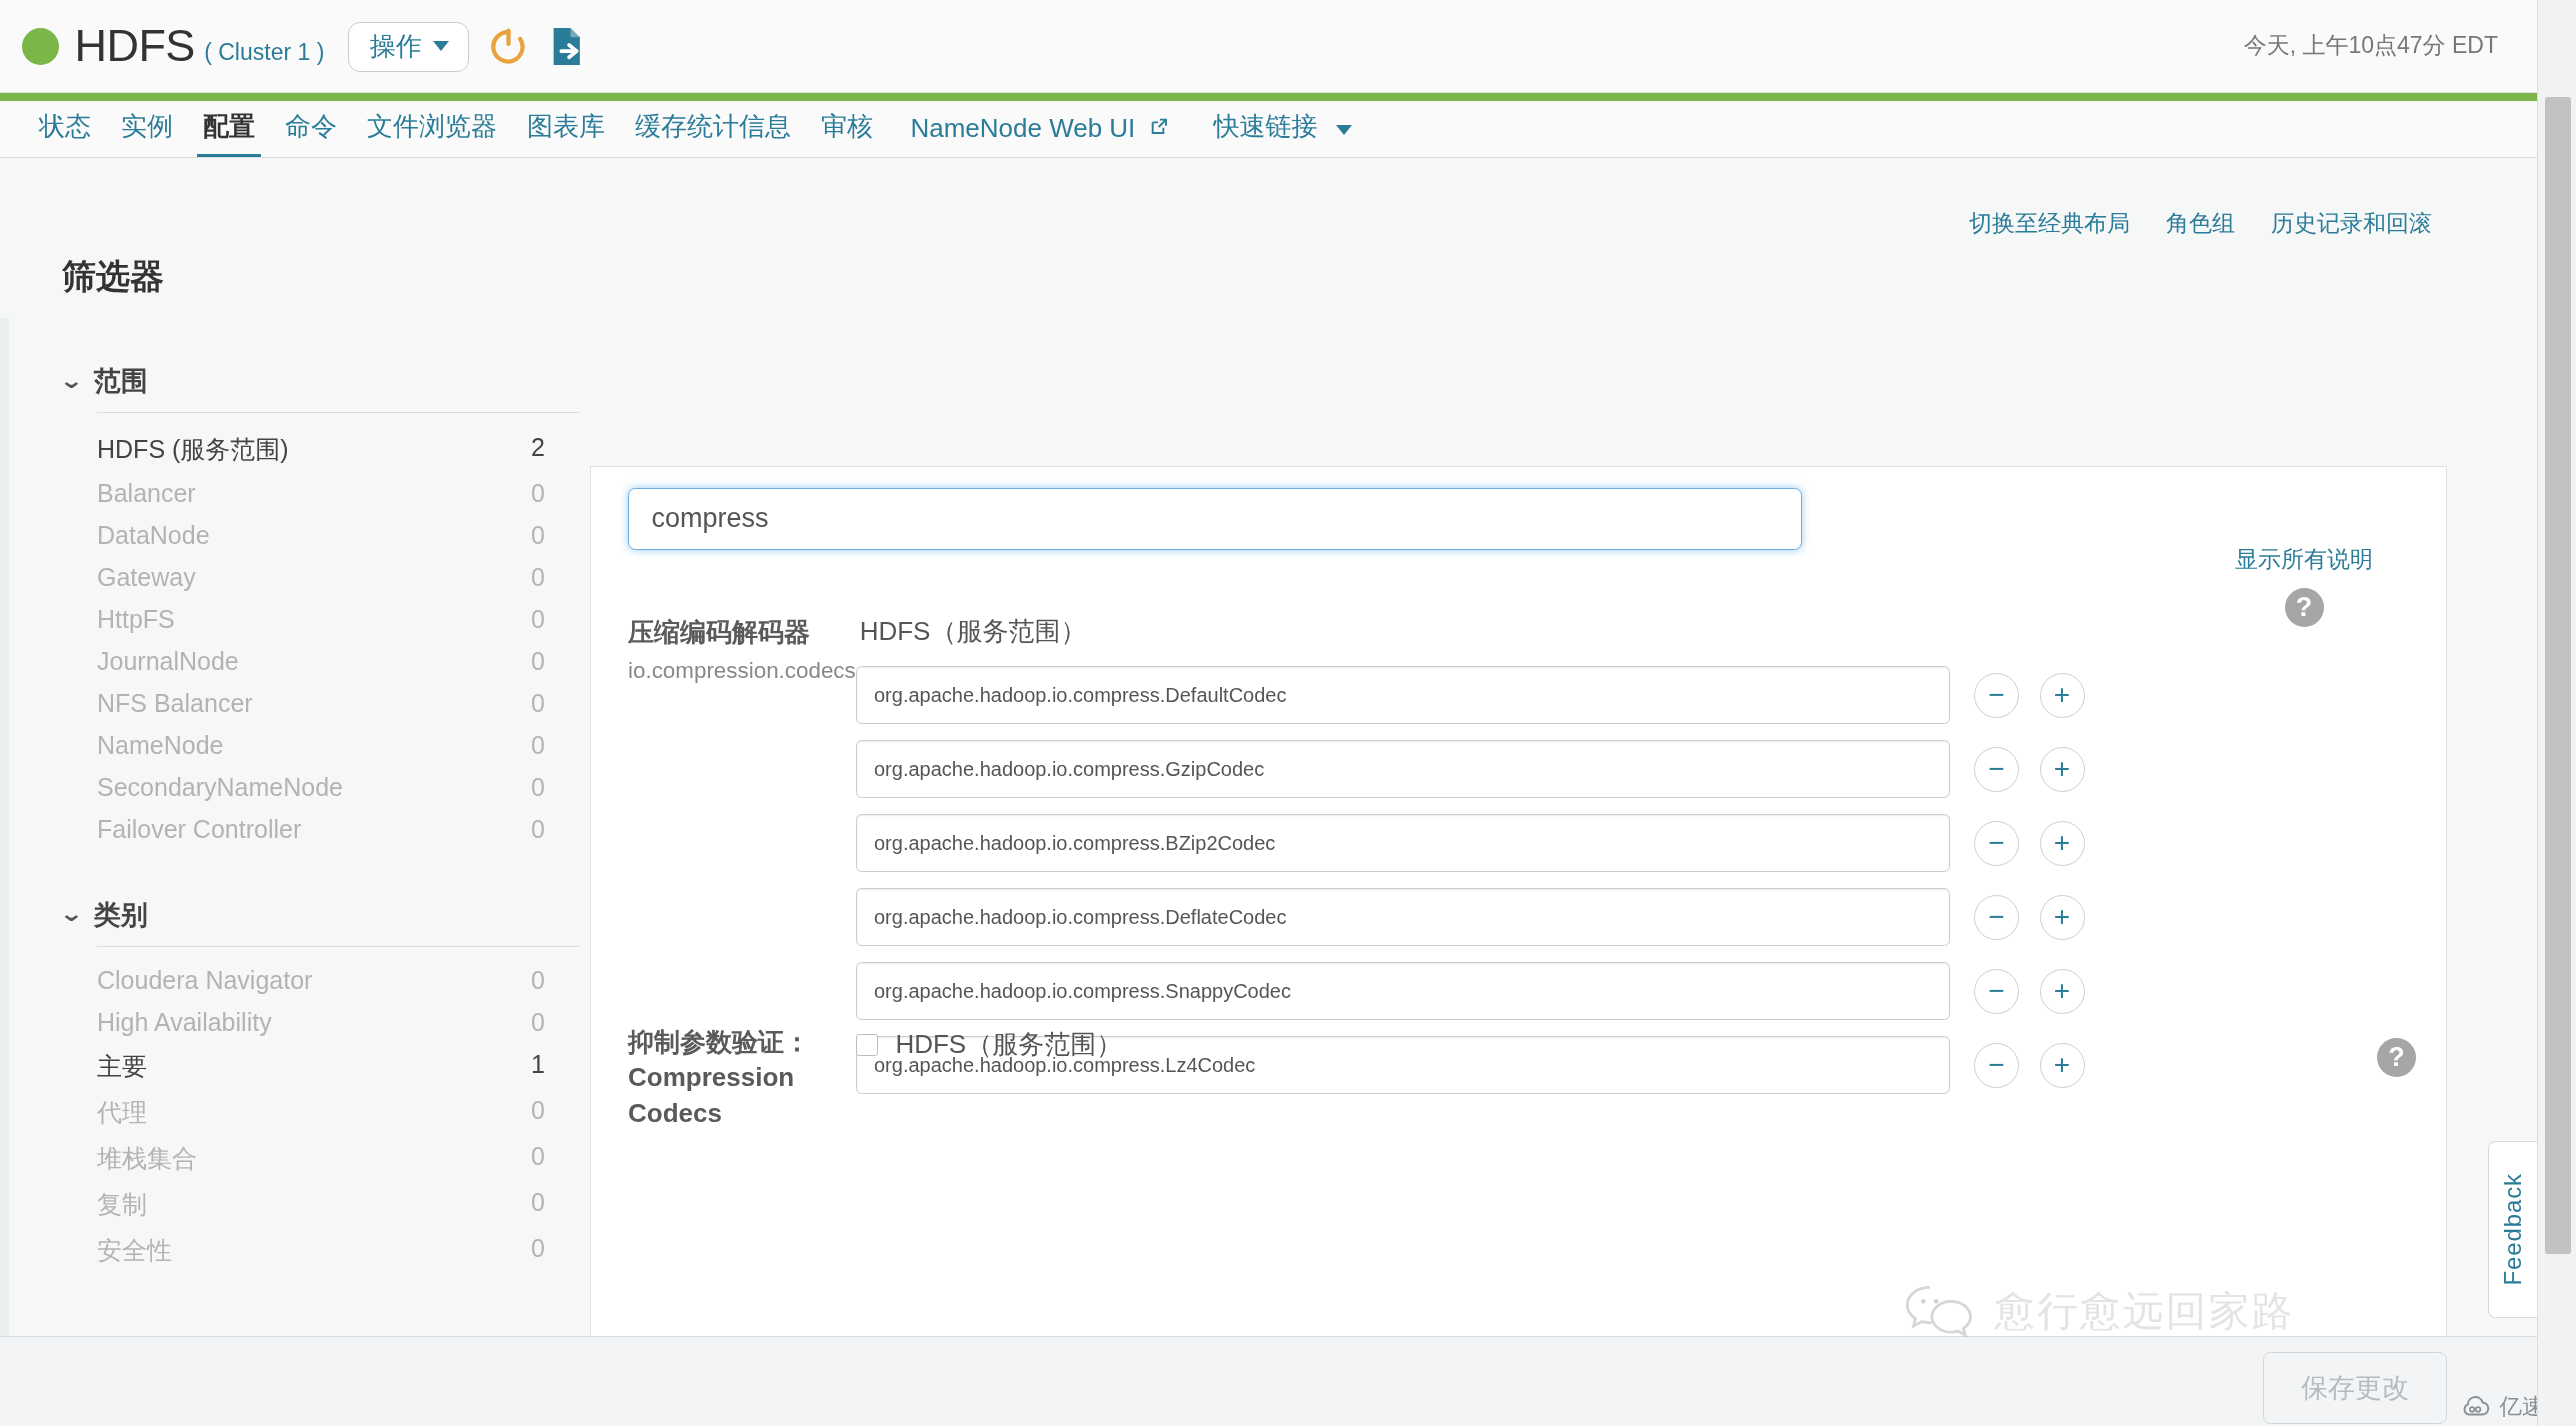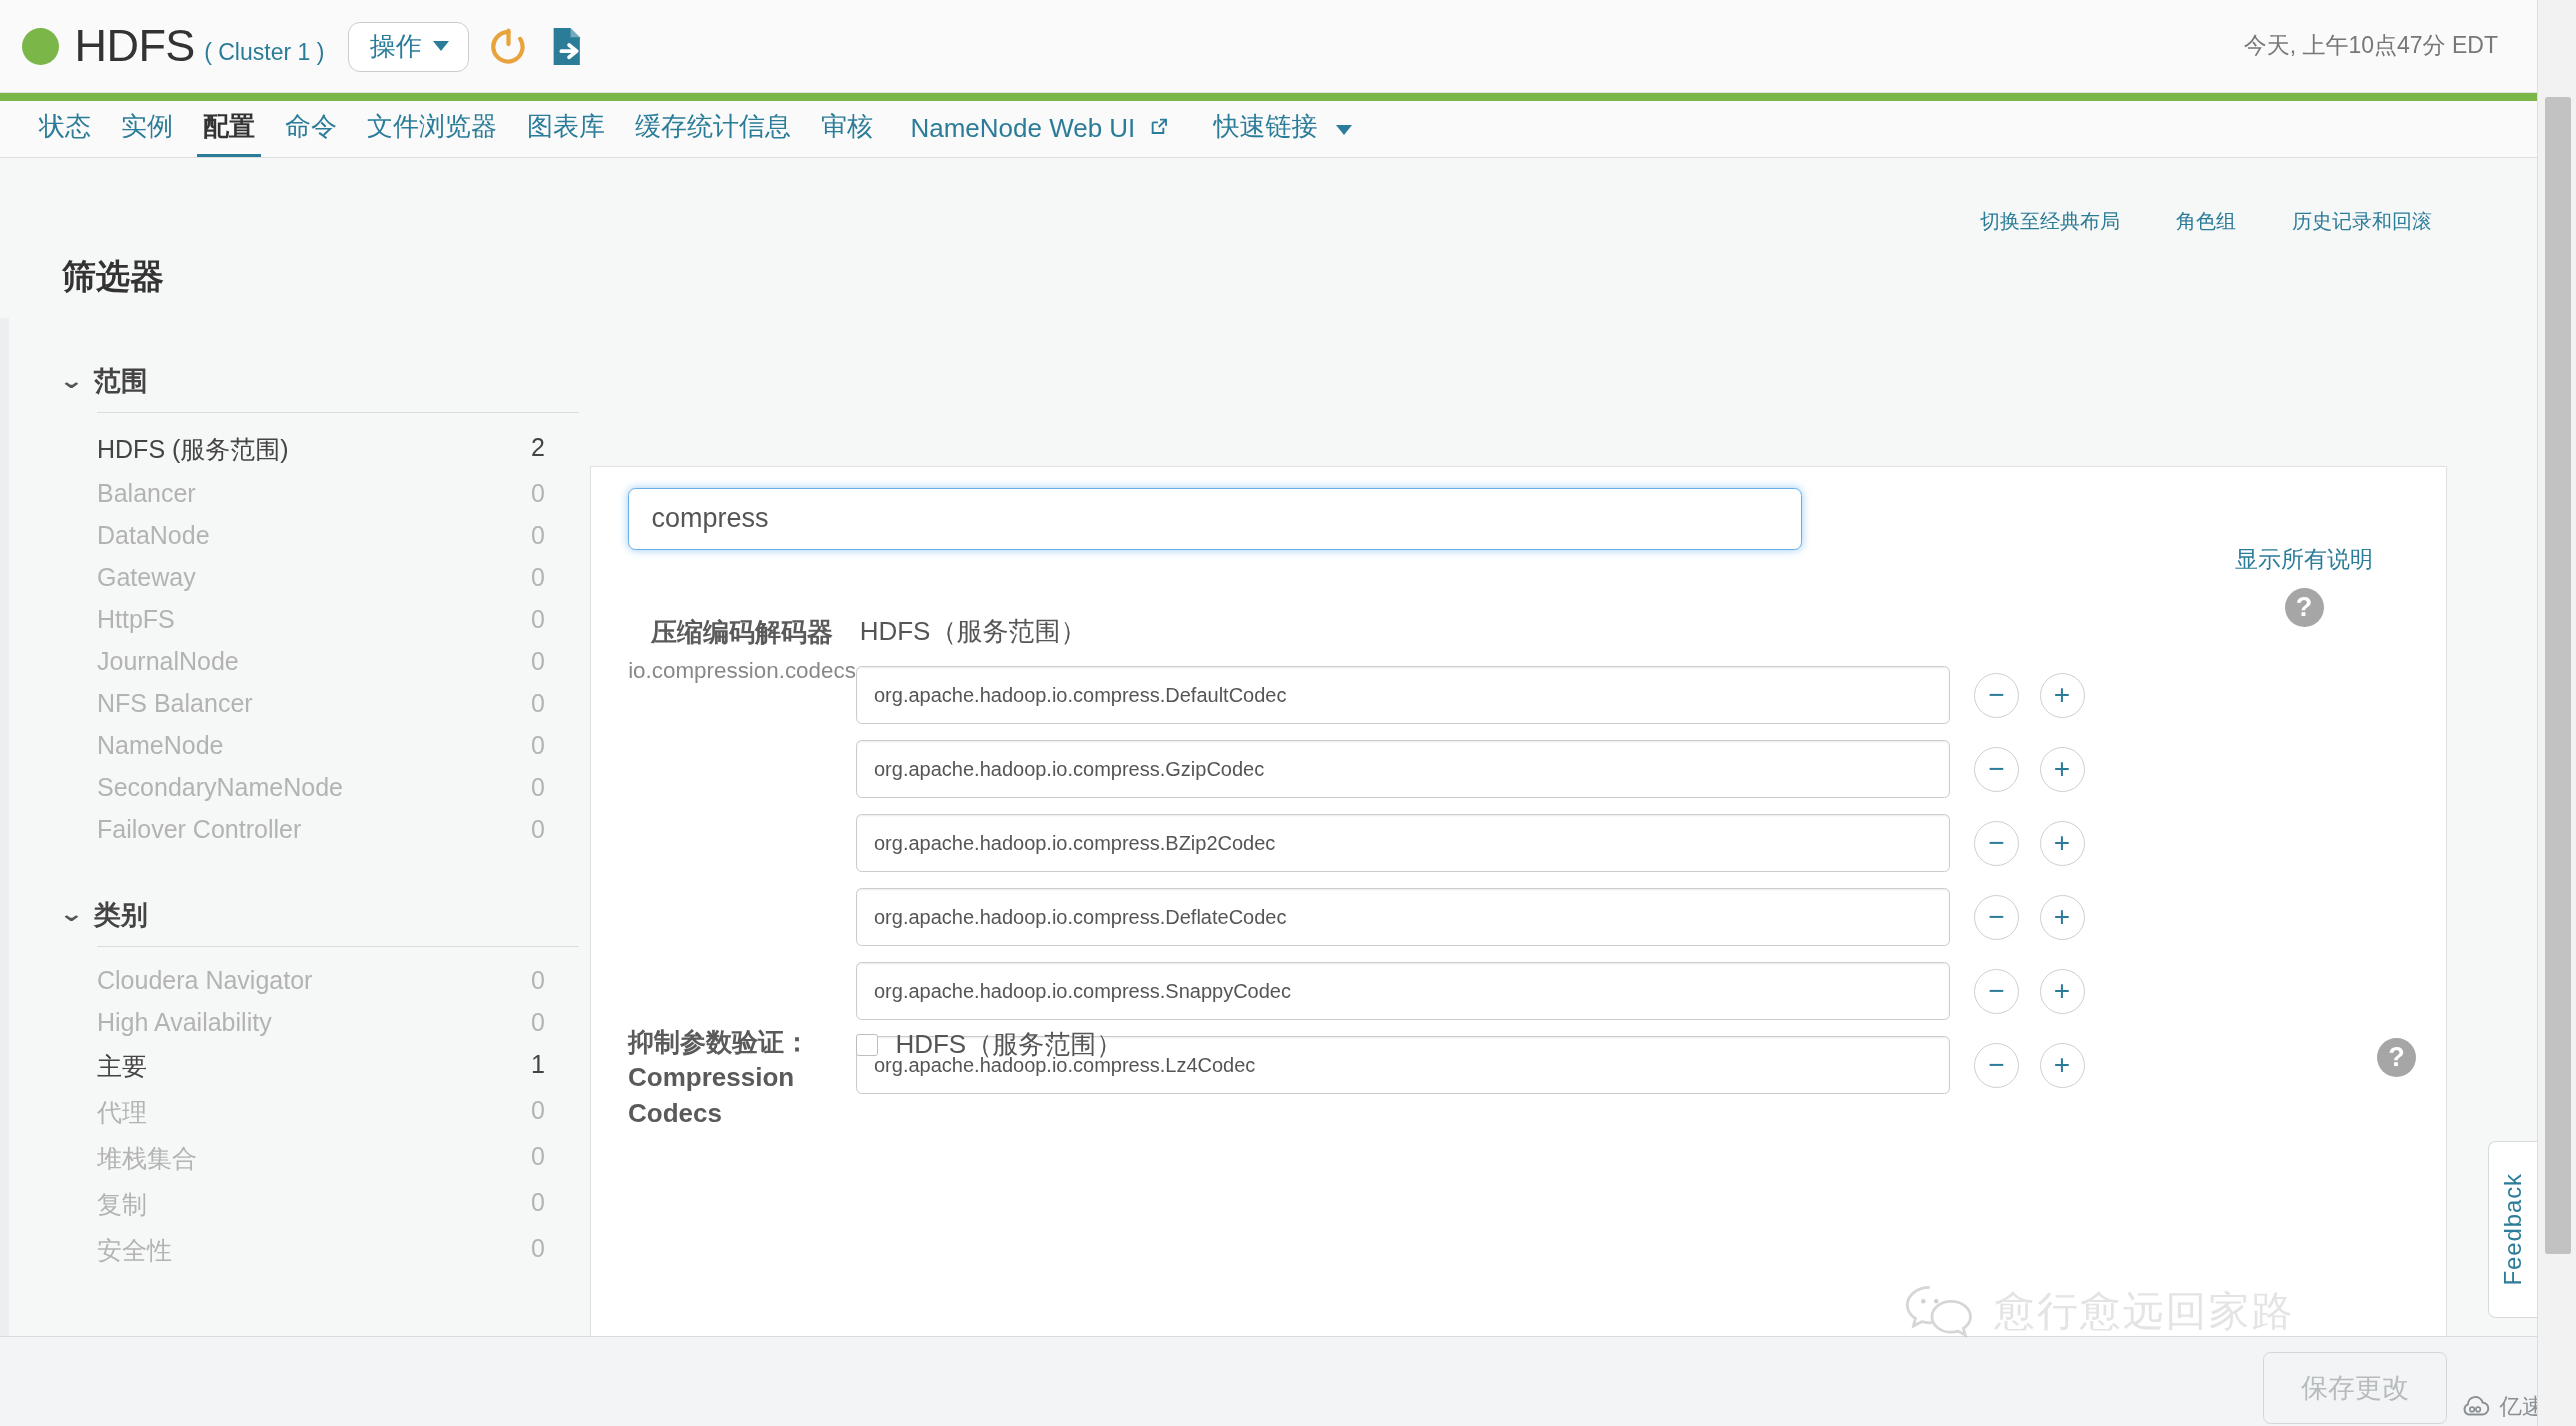--- a/index.html
+++ b/index.html
@@ -135,22 +135,22 @@
   .content {
     position: relative;
     height: 1267px;
     background: #f6f7f7;
   }
   .toplinks {
     position: absolute;
     right: 105px;
     top: 50px;
     display: flex;
-    gap: 56px;
-    font-size: 20px;
+    gap: 36px;
+    font-size: 23px;
   }
   .toplinks a {
     color: #2b7c98;
     text-decoration: none;
     cursor: pointer;
   }
 
   
   .filters {
     position: absolute;
@@ -261,21 +261,20 @@
     position: absolute;
     left: 37px;
     top: 147px;
     right: 30px;
     display: flex;
   }
   .prop-label {
     width: 228px;
     flex: 0 0 228px;
     padding-top: 1.9px;
-    text-align: center;
   }
   .prop-name {
     font-size: 26px;
     color: #5a5a5a;
     font-weight: bold;
     line-height: 1.25;
   }
   .prop-key {
     font-size: 22.4px;
     color: #888888;

